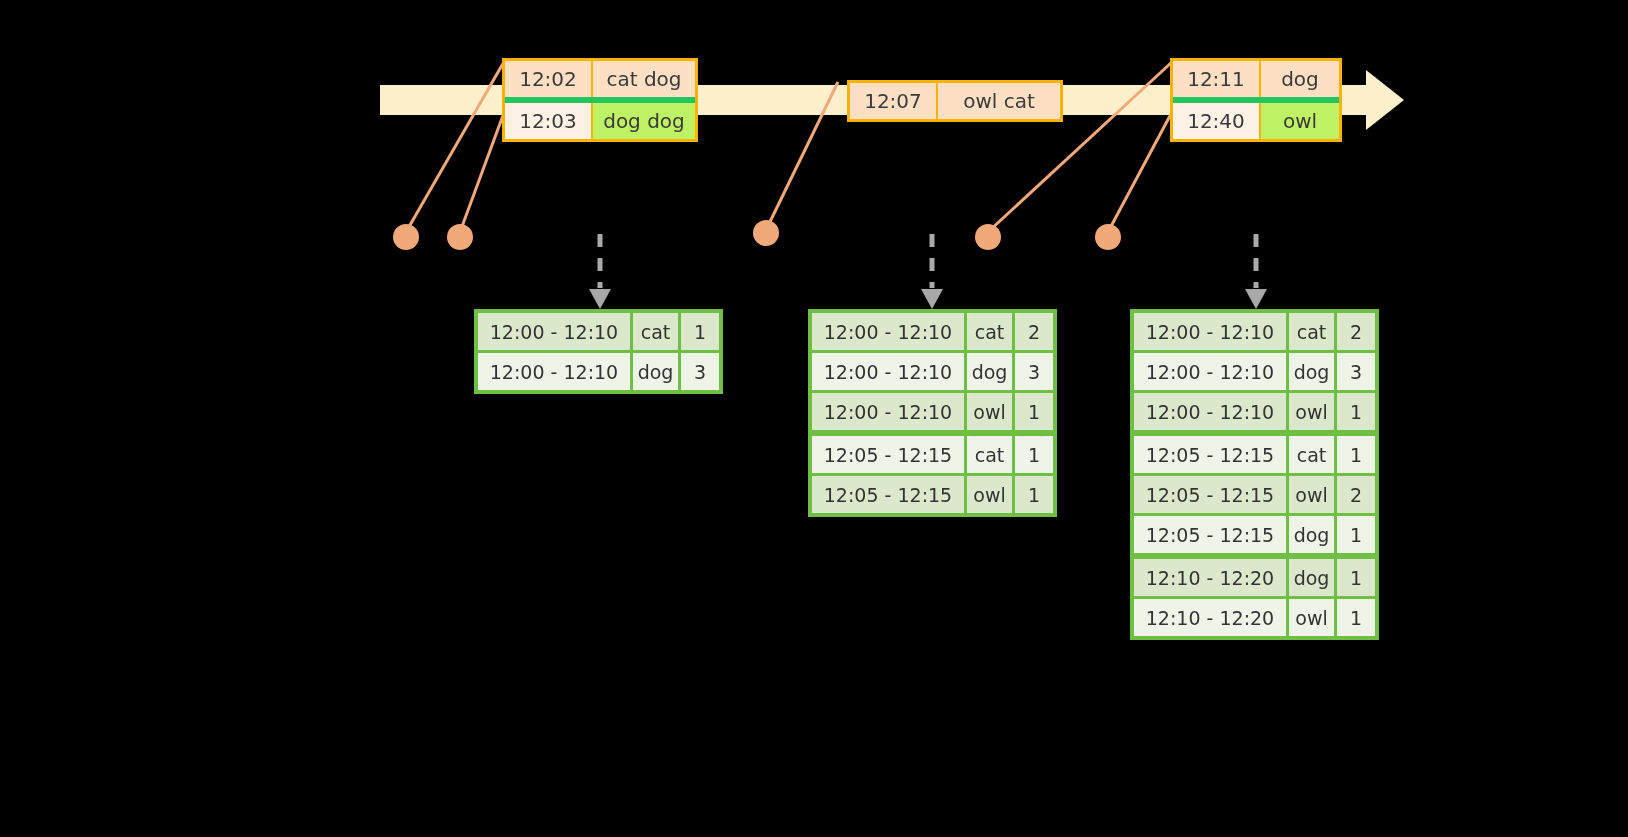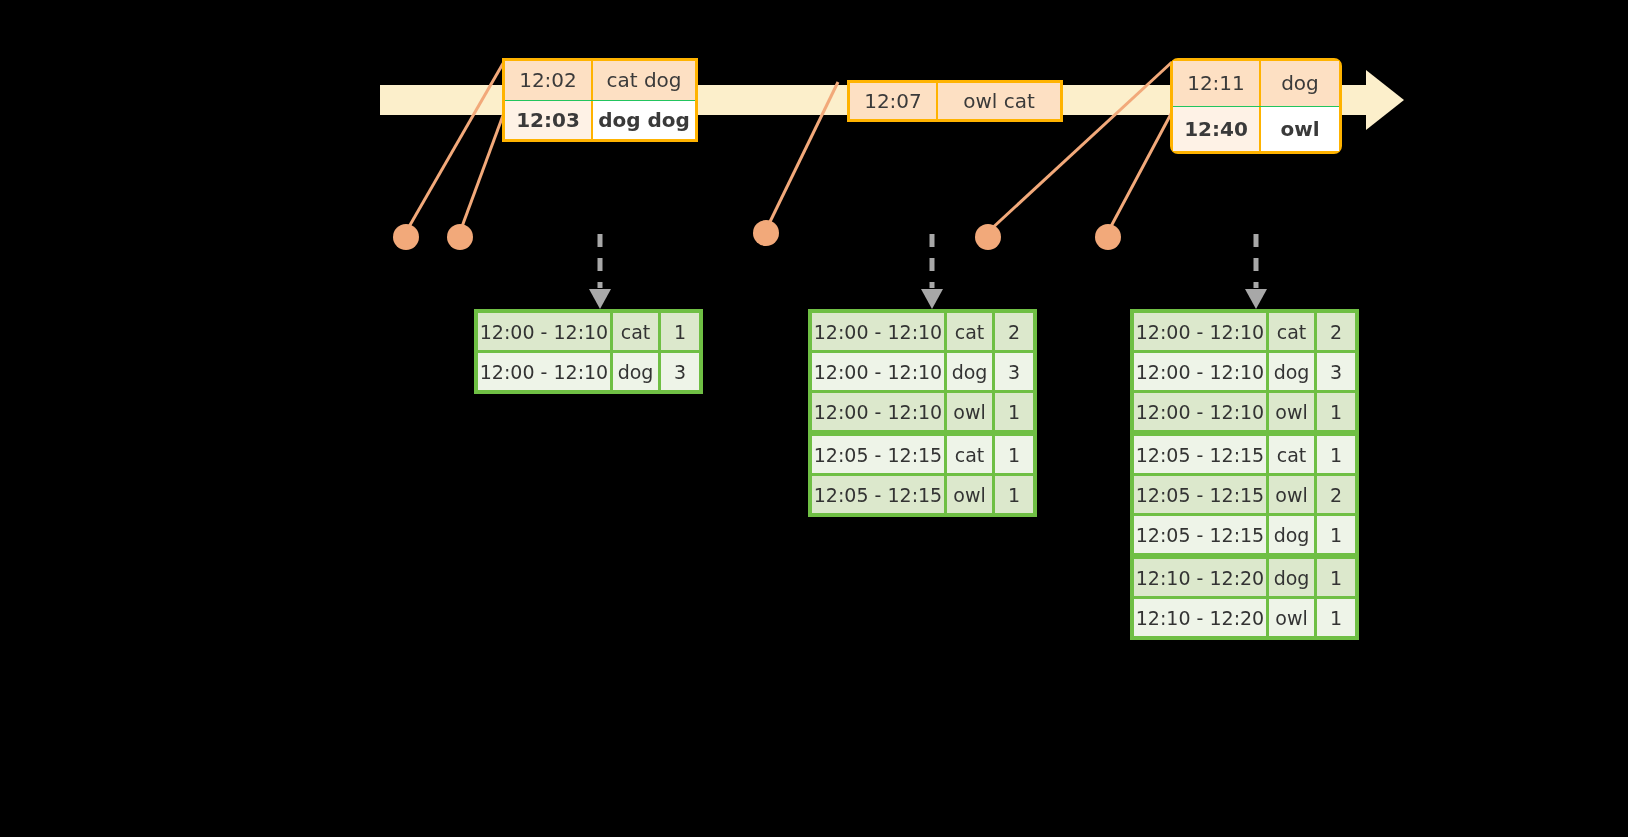--- a/index.html
+++ b/index.html
@@ -11,41 +11,41 @@
   
   .timeline-bar{position:absolute;background:#FCEFCB;}
   .timeline-head{position:absolute;width:0;height:0;
      border-top:30px solid transparent;border-bottom:30px solid transparent;
      border-left:38px solid #FCEFCB;}
 
   
   .evt{position:absolute;border:3px solid #FFB300;box-sizing:border-box;
        display:flex;flex-direction:column;}
   .evt-row{display:flex;flex:1;}
-  .evt-row + .evt-row{border-top:1px solid #22c55e;font-weight:bold;}
+  .evt-row + .evt-row{border-top:6px solid #22c55e;}
   .evt-row.shade .evt-time,.evt-row.shade .evt-words{background:#FDE0C3;}
   .evt-time{width:86px;background:#FEF2E6;border-right:2px solid #FFB300;
             display:flex;align-items:center;justify-content:center;
             font-size:20px;color:#3a3a3a;}
-  .evt-words{flex:1;background:#ffffff;display:flex;align-items:center;
+  .evt-words{flex:1;background:#bef264;display:flex;align-items:center;
              justify-content:center;font-size:20px;color:#3a3a3a;}
 
   
   .dot{position:absolute;width:26px;height:26px;border-radius:50%;
        background:#F2A97A;}
 
   
   .gtable{position:absolute;border:4px solid #6FBF44;box-sizing:border-box;
           background:#6FBF44;display:flex;flex-direction:column;gap:3px;
           padding:0px;}
   .grow{display:flex;gap:3px;height:37px;}
   .gcell{display:flex;align-items:center;justify-content:center;
          font-size:19px;color:#333;background:#EEF4E8;}
   .grow.alt .gcell{background:#DCE8CC;}
-  .c-range{width:132px;}
+  .c-range{width:152px;}
   .c-word{width:45px;}
   .c-count{width:38px;}
   .grow.sep{margin-top:3px;}
 </style>
 </head>
 <body>
 
 <div class="stage">
 
   <div class="timeline-bar" style="left:380px;top:85px;width:990px;height:30px;"></div>
@@ -80,21 +80,21 @@
     </div>
   </div>
 
   <div class="evt" style="left:847px;top:80px;width:216px;height:42px;">
     <div class="evt-row shade">
       <div class="evt-time">12:07</div>
       <div class="evt-words">owl cat</div>
     </div>
   </div>
 
-  <div class="evt" style="left:1170px;top:58px;width:172px;height:96px;border-radius:8px;">
+  <div class="evt" style="left:1170px;top:58px;width:172px;height:84px;">
     <div class="evt-row shade">
       <div class="evt-time">12:11</div>
       <div class="evt-words">dog</div>
     </div>
     <div class="evt-row">
       <div class="evt-time">12:40</div>
       <div class="evt-words">owl</div>
     </div>
   </div>
 

